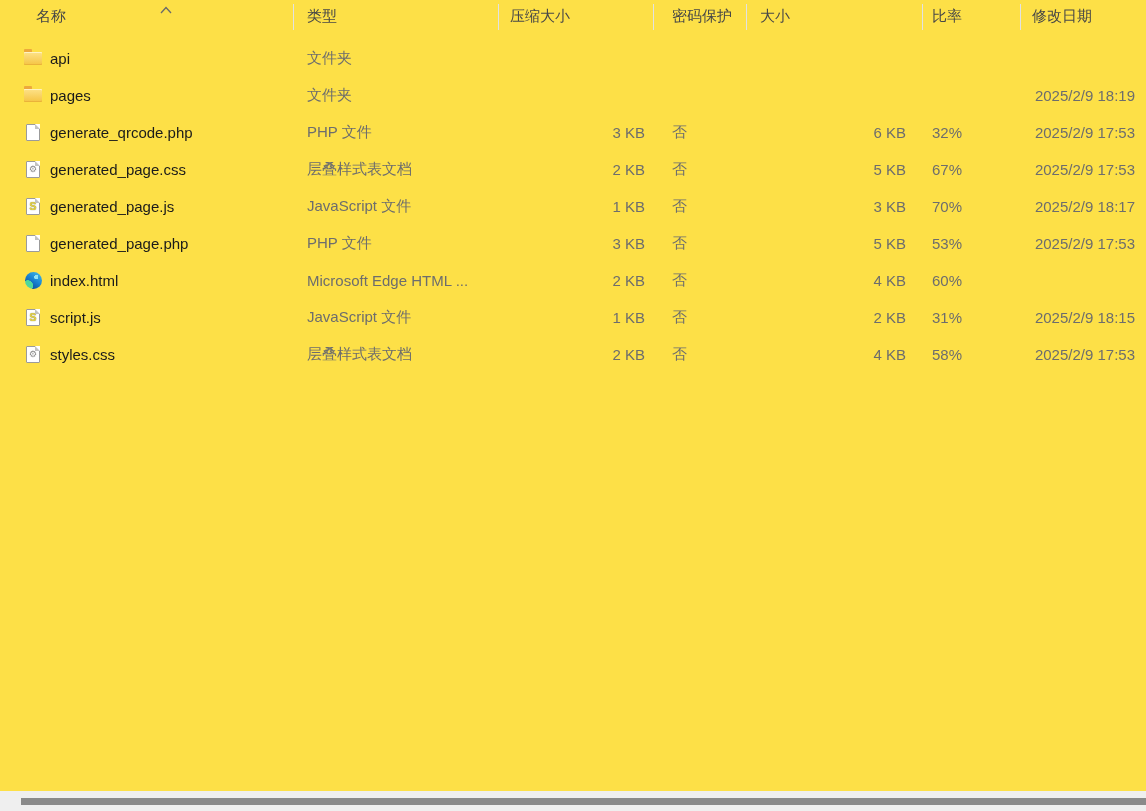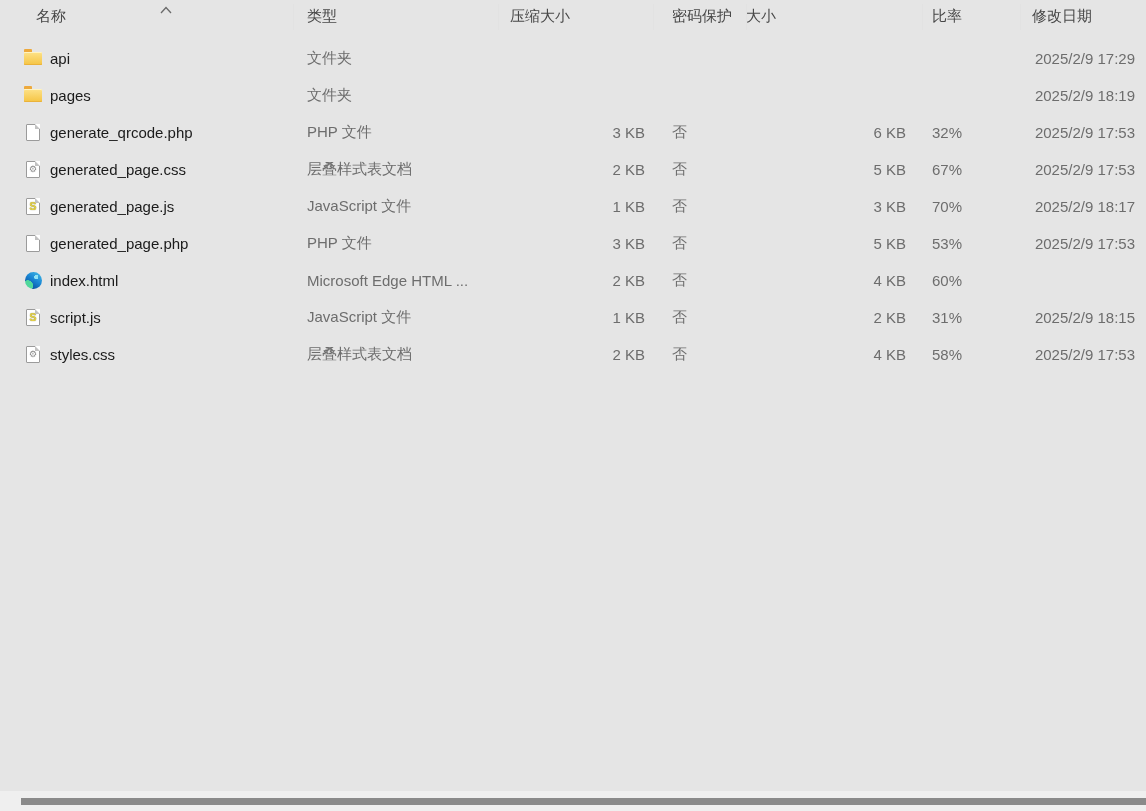--- a/index.html
+++ b/index.html
@@ -1,39 +1,39 @@
 <!DOCTYPE html>
 <html><head>
 <meta charset="utf-8">
 <style>
   html,body{margin:0;padding:0;}
   body{
     width:1146px;height:811px;overflow:hidden;background:#ffffff;
     font-family:"Liberation Sans","DejaVu Sans",sans-serif;
     -webkit-font-smoothing:antialiased;
   }
-  .window{position:relative;width:1146px;height:811px;background:#e5e5e5;}
+  .window{position:relative;width:1146px;height:811px;background:#fde047;}
 
   
   .cell{position:absolute;top:0;height:100%;box-sizing:border-box;
         display:flex;align-items:center;white-space:nowrap;overflow:hidden;}
   .c-name {left:0;    width:293px; padding-left:24px;}
   .c-type {left:293px; width:205px; padding-left:14px;text-align:center;}
   .c-comp {left:498px; width:155px; justify-content:flex-end; padding-right:8px;}
   .c-pass {left:653px; width:93px;  padding-left:19px;}
   .c-size {left:746px; width:176px; justify-content:flex-end; padding-right:16px;}
   .c-ratio{left:922px; width:98px;  padding-left:10px;}
   .c-mod  {left:1020px;width:126px; justify-content:flex-end; padding-right:11px;}
 
   
   .header-row{position:absolute;top:0;left:0;width:1146px;height:33px;}
   .header-row .cell{font-size:15px;color:#474747;justify-content:flex-start;}
   .header-row .c-name {padding-left:36px;}
   .header-row .c-comp {padding-left:12px;padding-right:0;}
-  .header-row .c-size {padding-right:0;}
+  .header-row .c-size {padding-left:14px;padding-right:0;}
   .header-row .c-mod  {padding-left:12px;padding-right:0;text-align:right;}
   .vsep{position:absolute;top:4px;width:1px;height:26px;background:#e2e2e2;}
   .sort-caret{position:absolute;left:159px;top:0px;}
 
   
   .rows{position:absolute;top:40px;left:0;width:1146px;}
   .row{position:relative;width:960px;height:37px;}
   .fname{font-size:15px;color:#1b1b1b;margin-left:8px;}
   .sec{font-size:15px;color:#6d6d6d;}
 
@@ -99,21 +99,20 @@
       <span class="icon">
             <span class="ic-folder"></span>
           </span>
       <span class="fname">api</span>
     </div>
     <div class="cell c-type sec">文件夹</div>
     <div class="cell c-comp sec"></div>
     <div class="cell c-pass sec"></div>
     <div class="cell c-size sec"></div>
     <div class="cell c-ratio sec"></div>
-    <div class="cell c-mod sec">2025/2/9 17:29</div>
   </div>
 
   <div class="row">
     <div class="cell c-name">
       <span class="icon">
             <span class="ic-folder"></span>
           </span>
       <span class="fname">pages</span>
     </div>
     <div class="cell c-type sec">文件夹</div>

